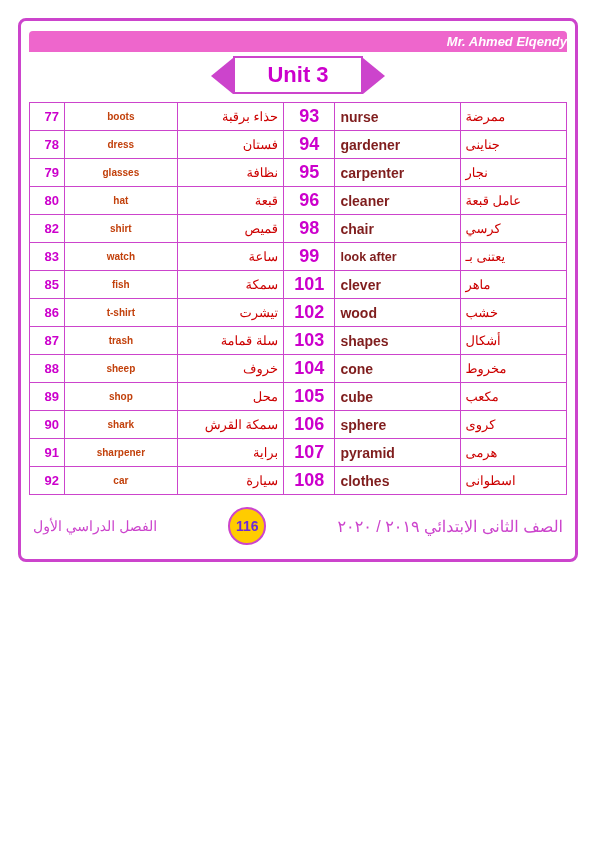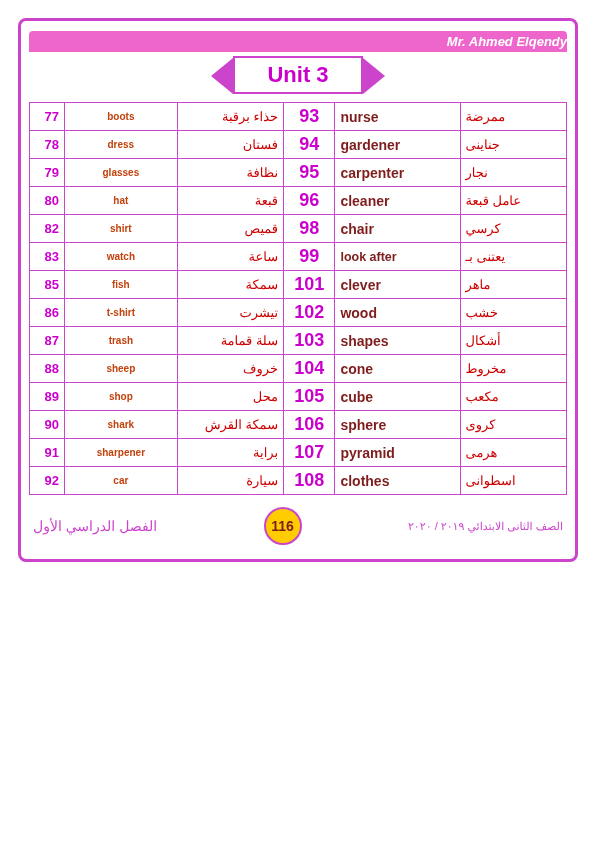--- a/index.html
+++ b/index.html
@@ -113,32 +113,32 @@
     }
     .footer {
       display: flex;
       justify-content: space-between;
       align-items: center;
       margin-top: 12px;
       padding: 0 4px;
     }
     .footer-right {
       color: #cc44cc;
-      font-size: 11px;
+      font-size: 16px;
       direction: rtl;
       text-align: right;
     }
     .footer-left {
       color: #cc44cc;
       font-size: 14px;
       direction: rtl;
     }
     .page-num {
       background: #ffcc00;
-      color: #7f1d1d;
+      color: #6d28d9;
       font-weight: bold;
       font-size: 14px;
       border-radius: 50%;
       width: 38px;
       height: 38px;
       display: flex;
       align-items: center;
       justify-content: center;
       border: 2px solid #cc44cc;
     }

